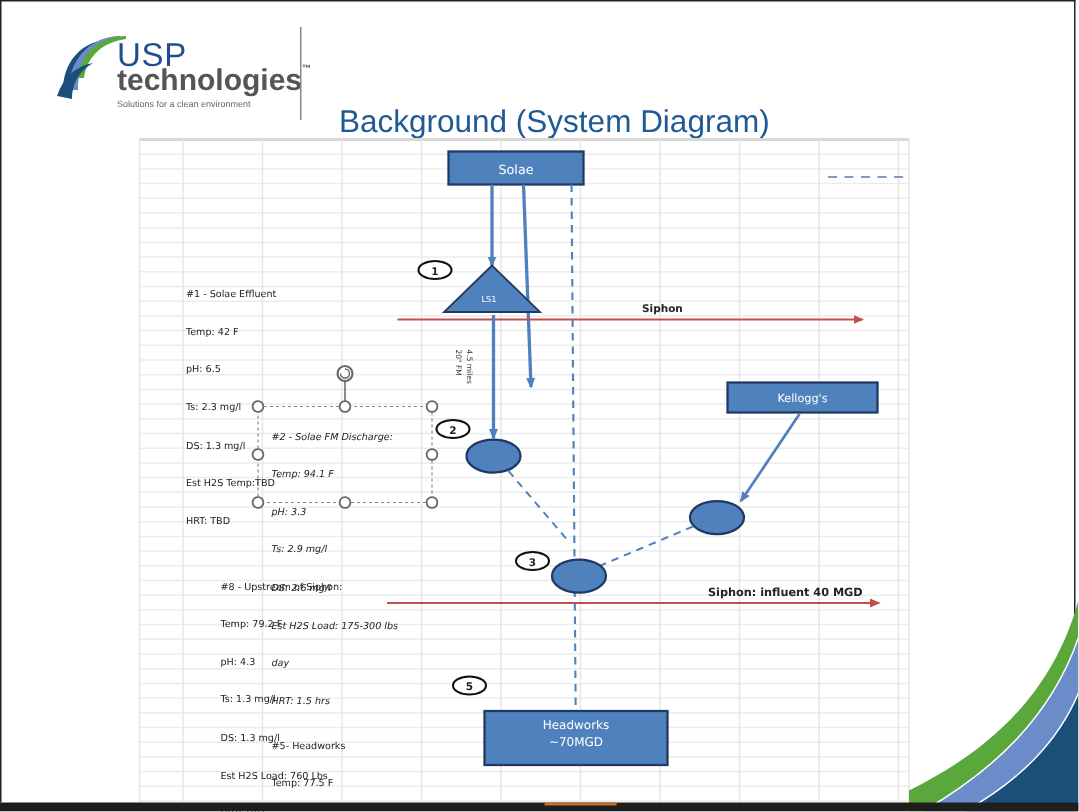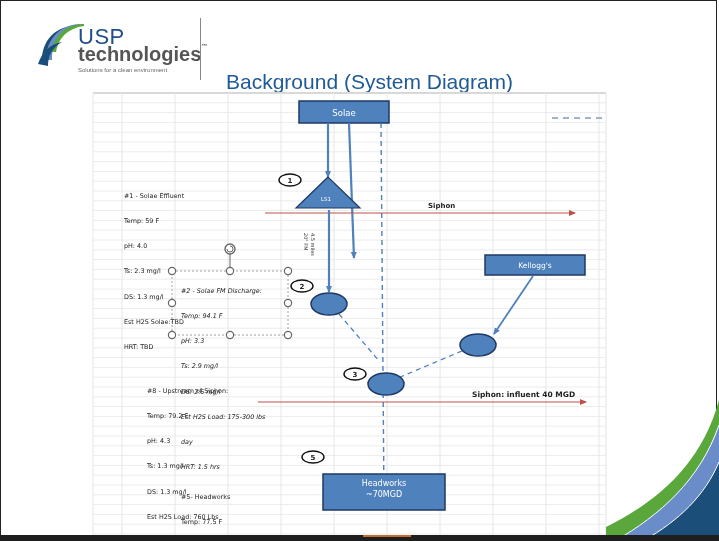--- a/index.html
+++ b/index.html
@@ -184,25 +184,25 @@
     <path d="M606 527 C650 505 700 470 719 400 L719 541 L606 541 Z" fill="#5aa83c"></path>
     <path d="M615 541 C660 515 700 480 719 425 L719 541 Z" fill="#6a8cc8"></path>
     <path d="M643 541 C680 520 705 495 719 462 L719 541 Z" fill="#1b4f7a"></path>
     <path d="M615 541 C660 515 700 480 719 425" fill="none" stroke="#fff" stroke-width="1"></path>
     <path d="M643 541 C680 520 705 495 719 462" fill="none" stroke="#fff" stroke-width="1"></path>
   </g>
 </svg>
 
 <div class="note" style="left:124px;top:175px;">
   <div>#1 - Solae Effluent</div>
-  <div>Temp: 59 F</div>
-  <div>pH: 4.0</div>
+  <div>Temp: 42 F</div>
+  <div>pH: 6.5</div>
   <div>Ts: 2.3 mg/l</div>
   <div>DS: 1.3 mg/l</div>
-  <div>Est H2S Solae:TBD</div>
+  <div>Est H2S Temp:TBD</div>
   <div>HRT: TBD</div>
 </div>
 
 <div class="note" style="left:181px;top:270px;font-style:italic;">
   <div>#2 - Solae FM Discharge:</div>
   <div>Temp: 94.1 F</div>
   <div>pH: 3.3</div>
   <div>Ts: 2.9 mg/l</div>
   <div>DS: 2.6 mg/l</div>
   <div>Est H2S Load: 175-300 lbs</div>

